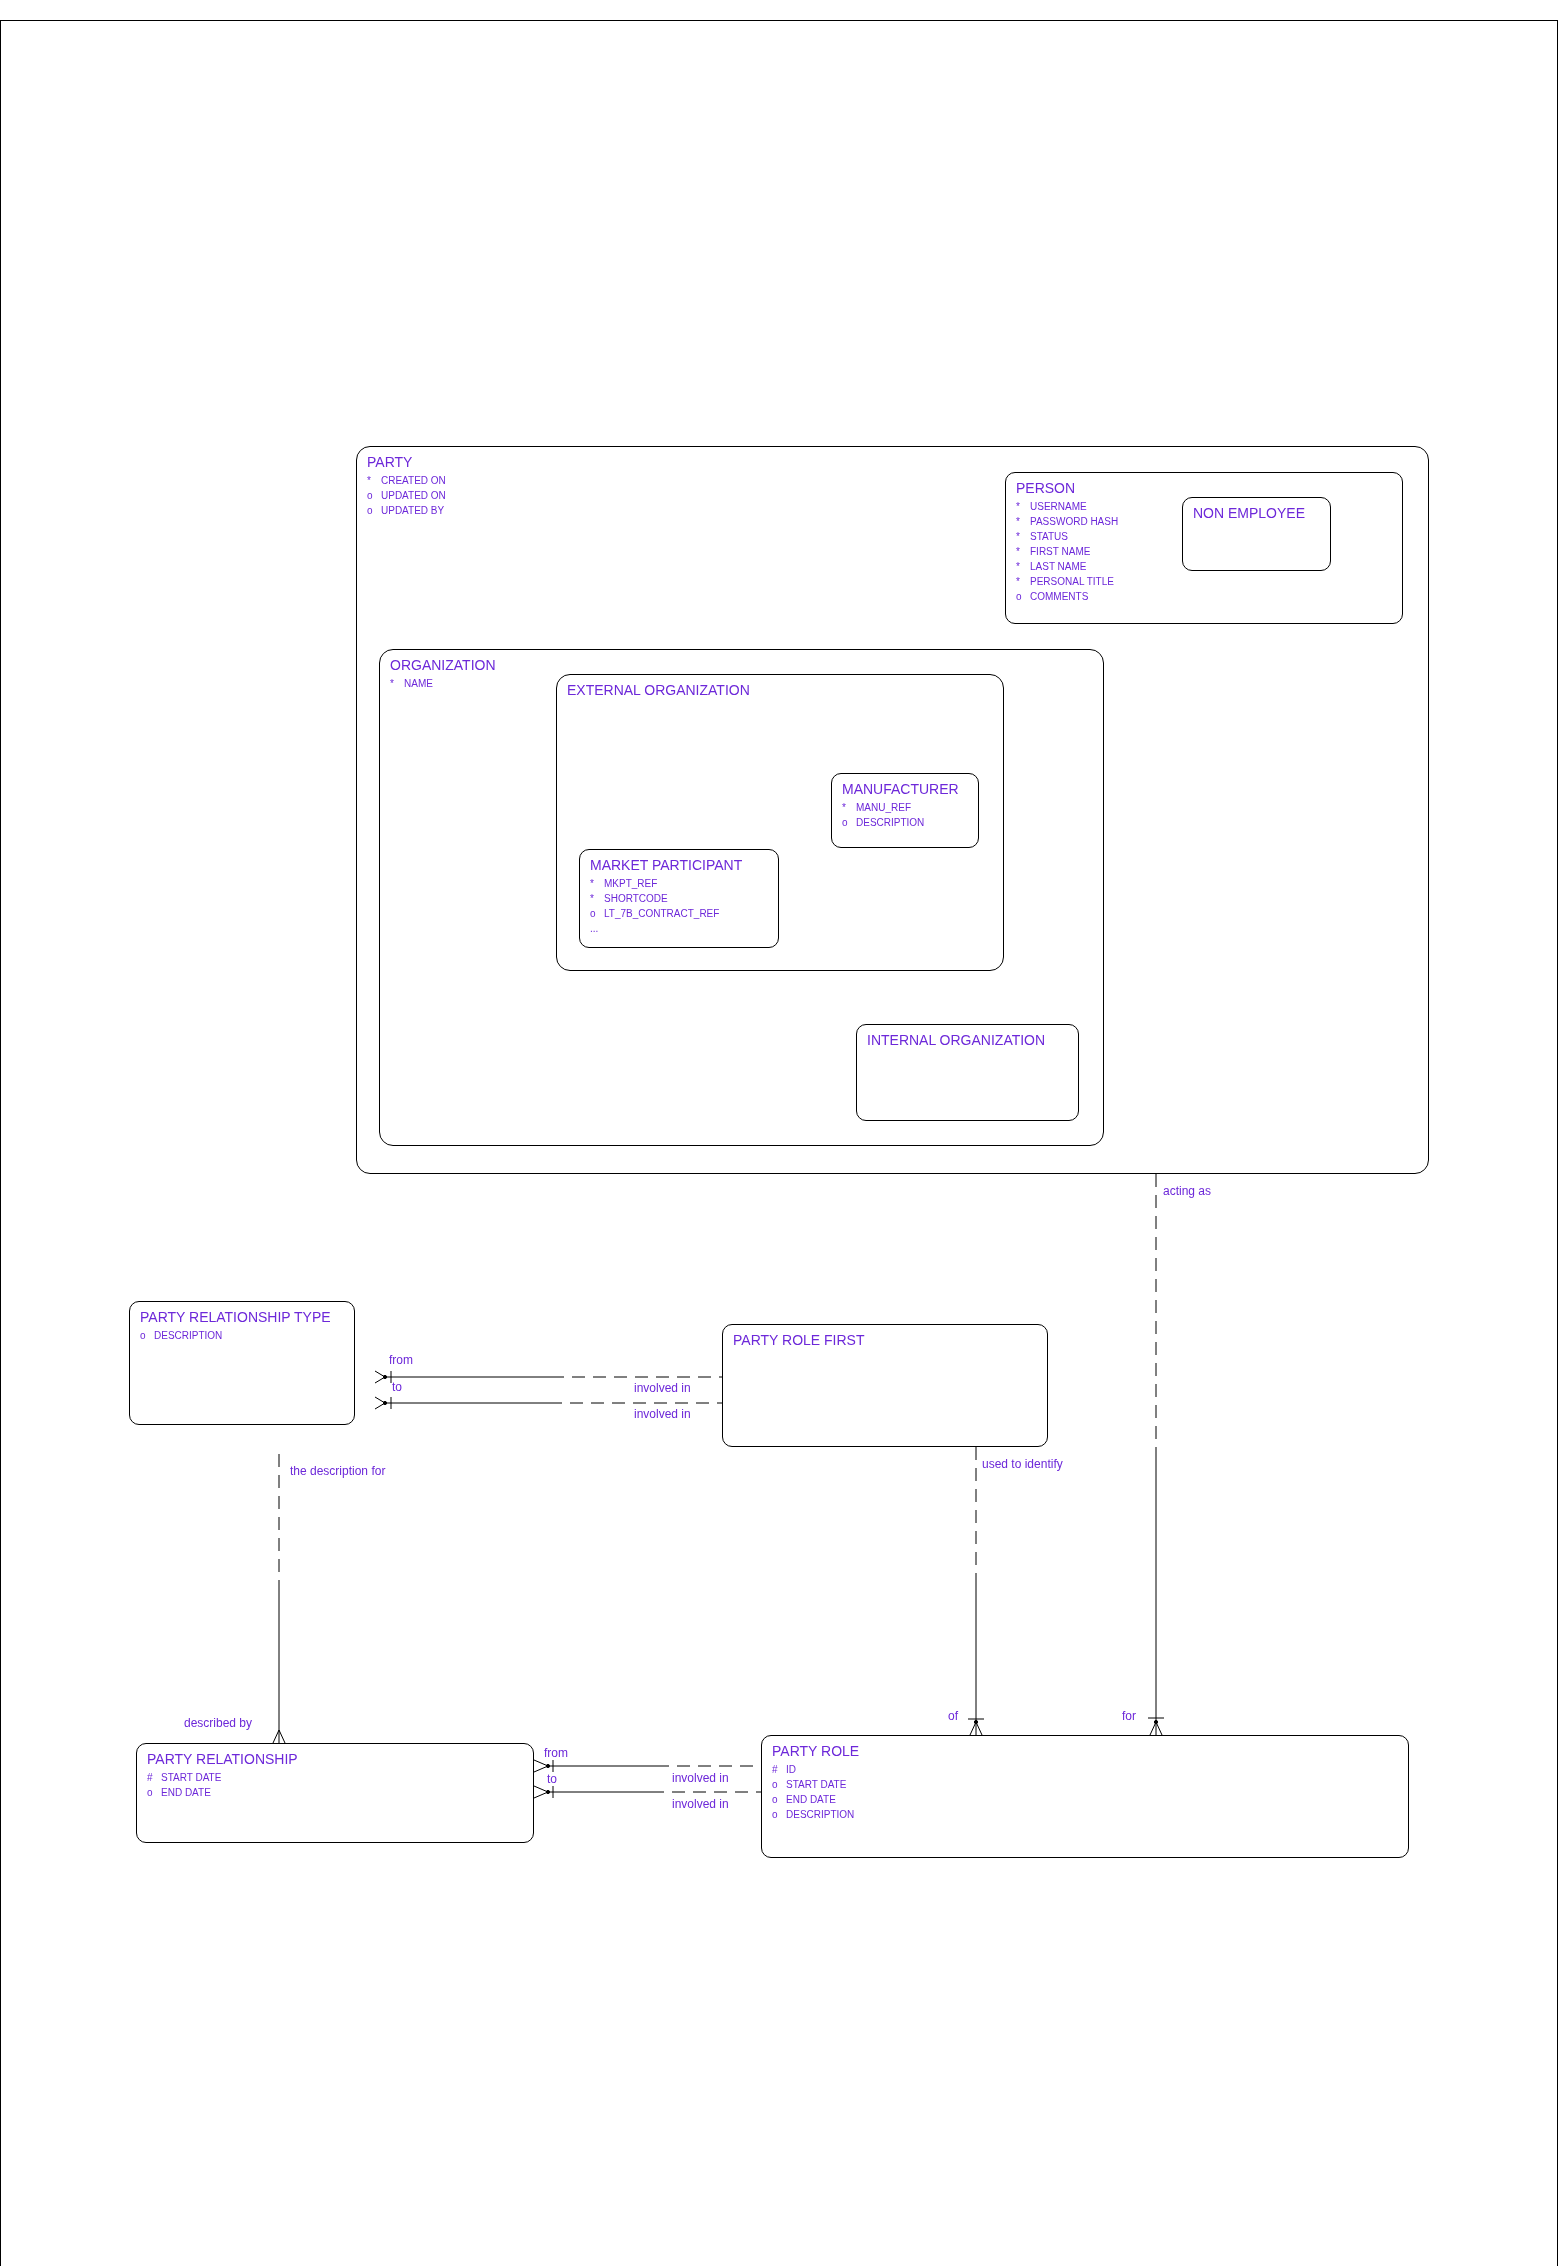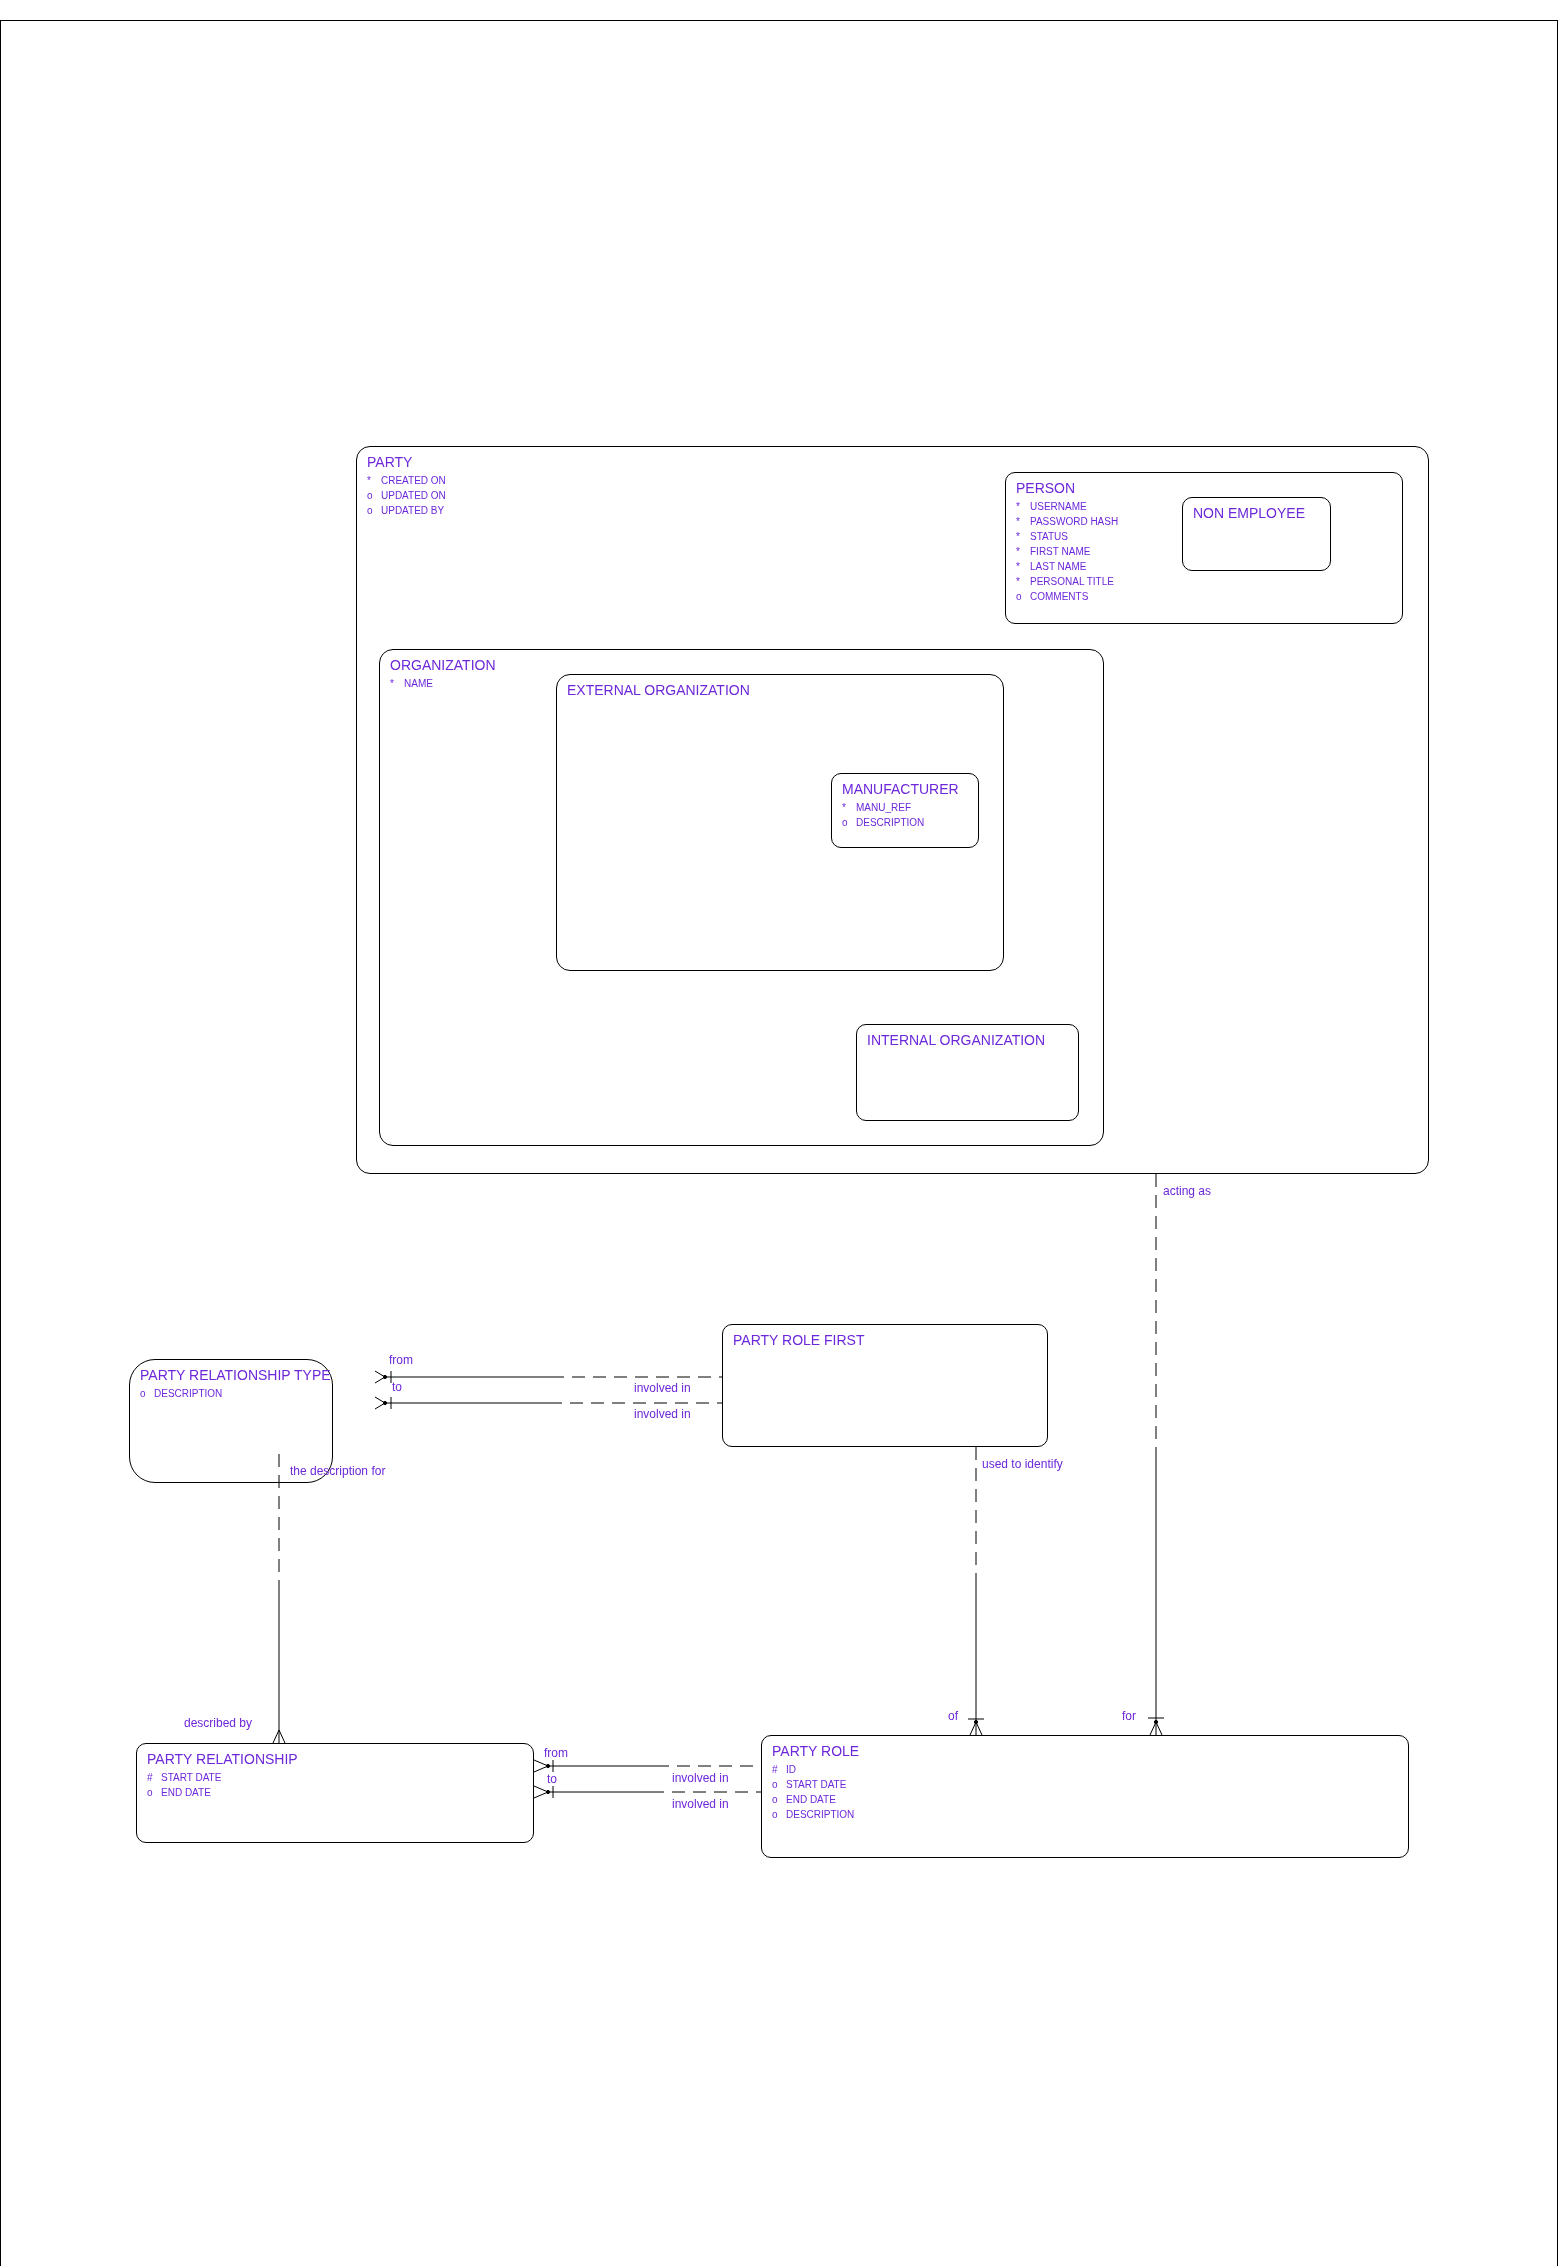--- a/index.html
+++ b/index.html
@@ -143,26 +143,35 @@
   </div>
 
   <div class="entity" style="left:830px;top:752px;width:148px;height:75px;">
     <div class="title">MANUFACTURER</div>
     <div class="attrs">
       <div class="attr"><span class="m">*</span><span>MANU_REF</span></div>
       <div class="attr"><span class="m">o</span><span>DESCRIPTION</span></div>
     </div>
   </div>
 
+  <div class="entity" style="left:578px;top:828px;width:200px;height:99px;">
+    <div class="title">MARKET PARTICIPANT</div>
+    <div class="attrs">
+      <div class="attr"><span class="m">*</span><span>MKPT_REF</span></div>
+      <div class="attr"><span class="m">*</span><span>SHORTCODE</span></div>
+      <div class="attr"><span class="m">o</span><span>LT_7B_CONTRACT_REF</span></div>
+      <div class="attr"><span class="m">...</span><span></span></div>
+    </div>
+  </div>
 
   <div class="entity" style="left:855px;top:1003px;width:223px;height:97px;">
     <div class="title">INTERNAL ORGANIZATION</div>
   </div>
 
-  <div class="entity" style="left:128px;top:1338px;width:204px;height:124px;border-radius:26px;">
+  <div class="entity" style="left:128px;top:1280px;width:226px;height:124px;">
     <div class="title">PARTY RELATIONSHIP TYPE</div>
     <div class="attrs">
       <div class="attr"><span class="m">o</span><span>DESCRIPTION</span></div>
     </div>
   </div>
 
   <div class="entity" style="left:721px;top:1303px;width:326px;height:123px;">
     <div class="title">PARTY ROLE FIRST</div>
   </div>
 

